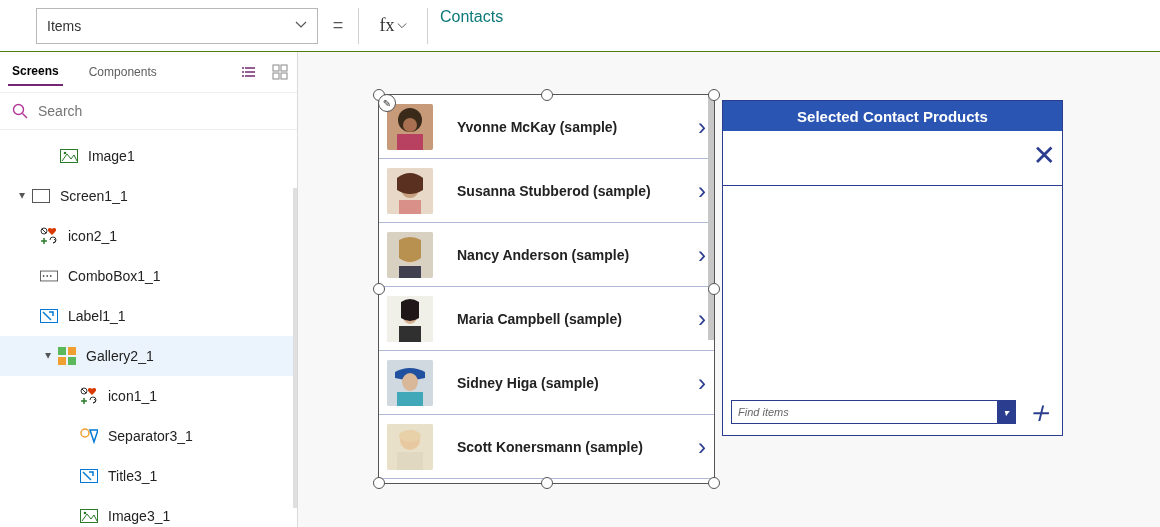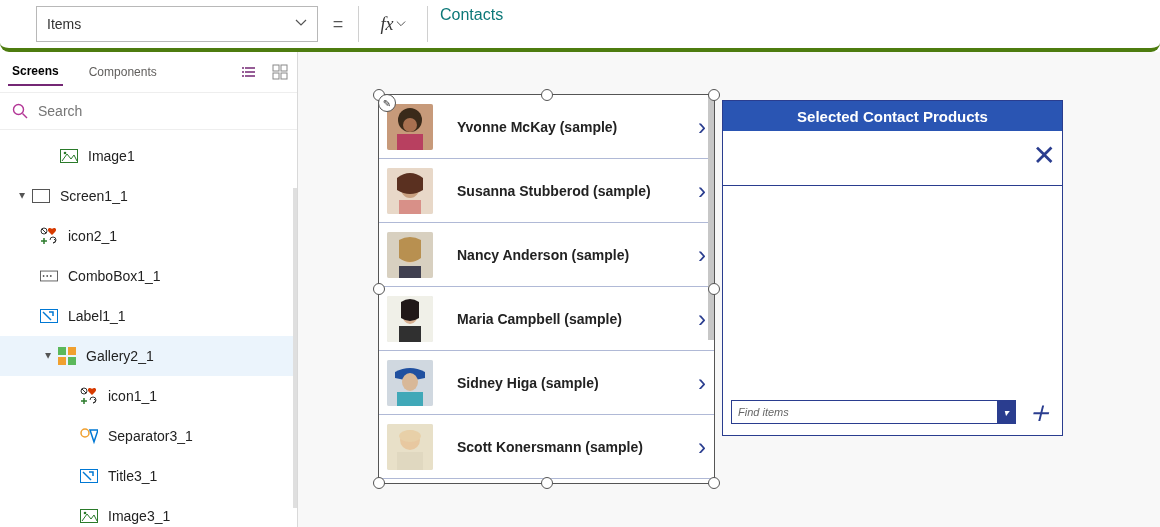--- a/index.html
+++ b/index.html
@@ -1,23 +1,23 @@
 <!DOCTYPE html>
 <html><head>
 <meta charset="utf-8">
 <style>
   * { box-sizing: border-box; margin: 0; padding: 0; font-family: "Segoe UI", Arial, sans-serif; }
   body { background: #fff; width: 1160px; height: 527px; overflow: hidden; color: #333; }
 
   
-  .formula-row { display: flex; align-items: center; height: 52px; border-bottom: 4px solid #4d7c0f; border-radius: 9px; }
+  .formula-row { display: flex; align-items: center; height: 52px; border-bottom: 1px solid #4d7c0f; }
   .prop-select { display: flex; align-items: center; justify-content: space-between; width: 282px; height: 36px; margin-left: 36px; border: 1px solid #b8b8b8; padding: 0 10px; background: #fff; font-size: 14px; color: #333; }
   .eq { width: 40px; text-align: center; font-size: 18px; color: #555; }
   .fx-wrap { display: flex; align-items: center; height: 36px; width: 70px; justify-content: center; border-left: 1px solid #d0d0d0; border-right: 1px solid #d0d0d0; color: #333; }
-  .fx-fx { font-style: italic; font-family: "Times New Roman", serif; font-size: 18px; margin-right: 2px; }
+  .fx-fx { font-family: "Times New Roman", serif; font-size: 18px; margin-right: 2px; }
   .formula-input { flex: 1; height: 36px; padding-left: 12px; font-size: 16px; color: #0c7878; background: #fff; }
 
   
   .left-panel { position: absolute; top: 52px; left: 0; width: 298px; height: 475px; border-right: 1px solid #d9d9d9; background: #fff; }
   .left-tabs { display: flex; align-items: center; height: 40px; padding: 0 8px; }
   .left-tab { font-size: 12px; padding: 6px 4px; margin-right: 22px; color: #605e5c; cursor: pointer; }
   .left-tab.active { color: #000; font-weight: 600; border-bottom: 2px solid #742774; }
   .left-tab-icons { margin-left: auto; display: flex; gap: 12px; color: #605e5c; }
   .tab-icon { width: 18px; height: 18px; display: flex; align-items: center; justify-content: center; }
   .search-row { display: flex; align-items: center; height: 38px; border-top: 1px solid #eee; border-bottom: 1px solid #eee; padding: 0 12px; color: #888; }

